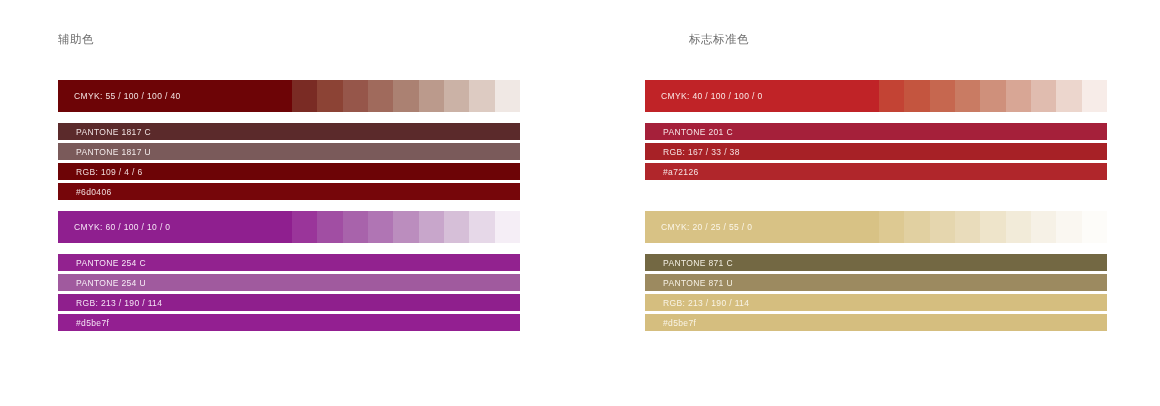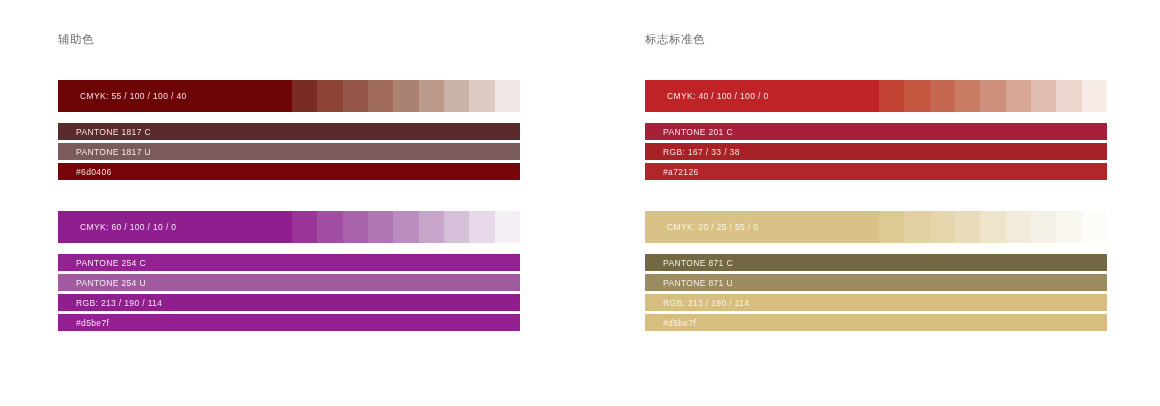--- a/index.html
+++ b/index.html
@@ -53,21 +53,21 @@
   }
   .cmyk-base {
     flex: 0 0 234px;
     height: 32px;
     display: flex;
     align-items: center;
   }
   .cmyk-label {
     font-size: 8.5px;
     letter-spacing: 0.35px;
-    padding-left: 22px;
+    padding-left: 16px;
     white-space: nowrap;
   }
   .ramp {
     flex: 1 1 auto;
     display: flex;
     height: 32px;
   }
   .ramp .step {
     flex: 1 1 0;
     height: 32px;
@@ -118,20 +118,23 @@
             <div class="step" style="background-color: rgb(240, 232, 228);"></div>
           </div>
       </div>
       <div class="spacer-8"></div>
       <div class="bar" style="background-color: rgb(91, 42, 43);">
         <span class="bar-label" style="color: rgb(240, 227, 227);">PANTONE 1817 C</span>
       </div>
       <div class="bar" style="background-color: rgb(122, 90, 90);">
         <span class="bar-label" style="color: rgb(244, 236, 236);">PANTONE 1817 U</span>
       </div>
+      <div class="bar" style="background-color: rgb(109, 4, 6);">
+        <span class="bar-label" style="color: rgb(239, 220, 220);">RGB: 109 / 4 / 6</span>
+      </div>
       <div class="bar" style="background-color: rgb(118, 6, 10);">
         <span class="bar-label" style="color: rgb(239, 220, 220);">#6d0406</span>
       </div>
     </div>
 
     <div class="group g2">
       <div class="cmyk-row">
         <div class="cmyk-base" style="background-color: rgb(143, 31, 143);">
           <span class="cmyk-label" style="color: rgb(246, 230, 246);">CMYK: 60 / 100 / 10 / 0</span>
         </div>
@@ -158,21 +161,21 @@
         <span class="bar-label" style="color: rgb(245, 228, 245);">RGB: 213 / 190 / 114</span>
       </div>
       <div class="bar" style="background-color: rgb(147, 31, 145);">
         <span class="bar-label" style="color: rgb(245, 228, 245);">#d5be7f</span>
       </div>
     </div>
   </div>
 
   <div class="column right">
 
-    <div class="section-title" style="color: rgb(111, 111, 111);">标志标准色</div>
+    <div class="section-title" style="color: rgb(111, 111, 111); margin-left: 44px;">标志标准色</div>
 
     <div class="group g1">
       <div class="cmyk-row">
         <div class="cmyk-base" style="background-color: rgb(192, 35, 39);">
           <span class="cmyk-label" style="color: rgb(250, 233, 231);">CMYK: 40 / 100 / 100 / 0</span>
         </div>
         <div class="ramp">
             <div class="step" style="background-color: rgb(195, 67, 52);"></div>
             <div class="step" style="background-color: rgb(196, 85, 63);"></div>
             <div class="step" style="background-color: rgb(198, 103, 79);"></div>

